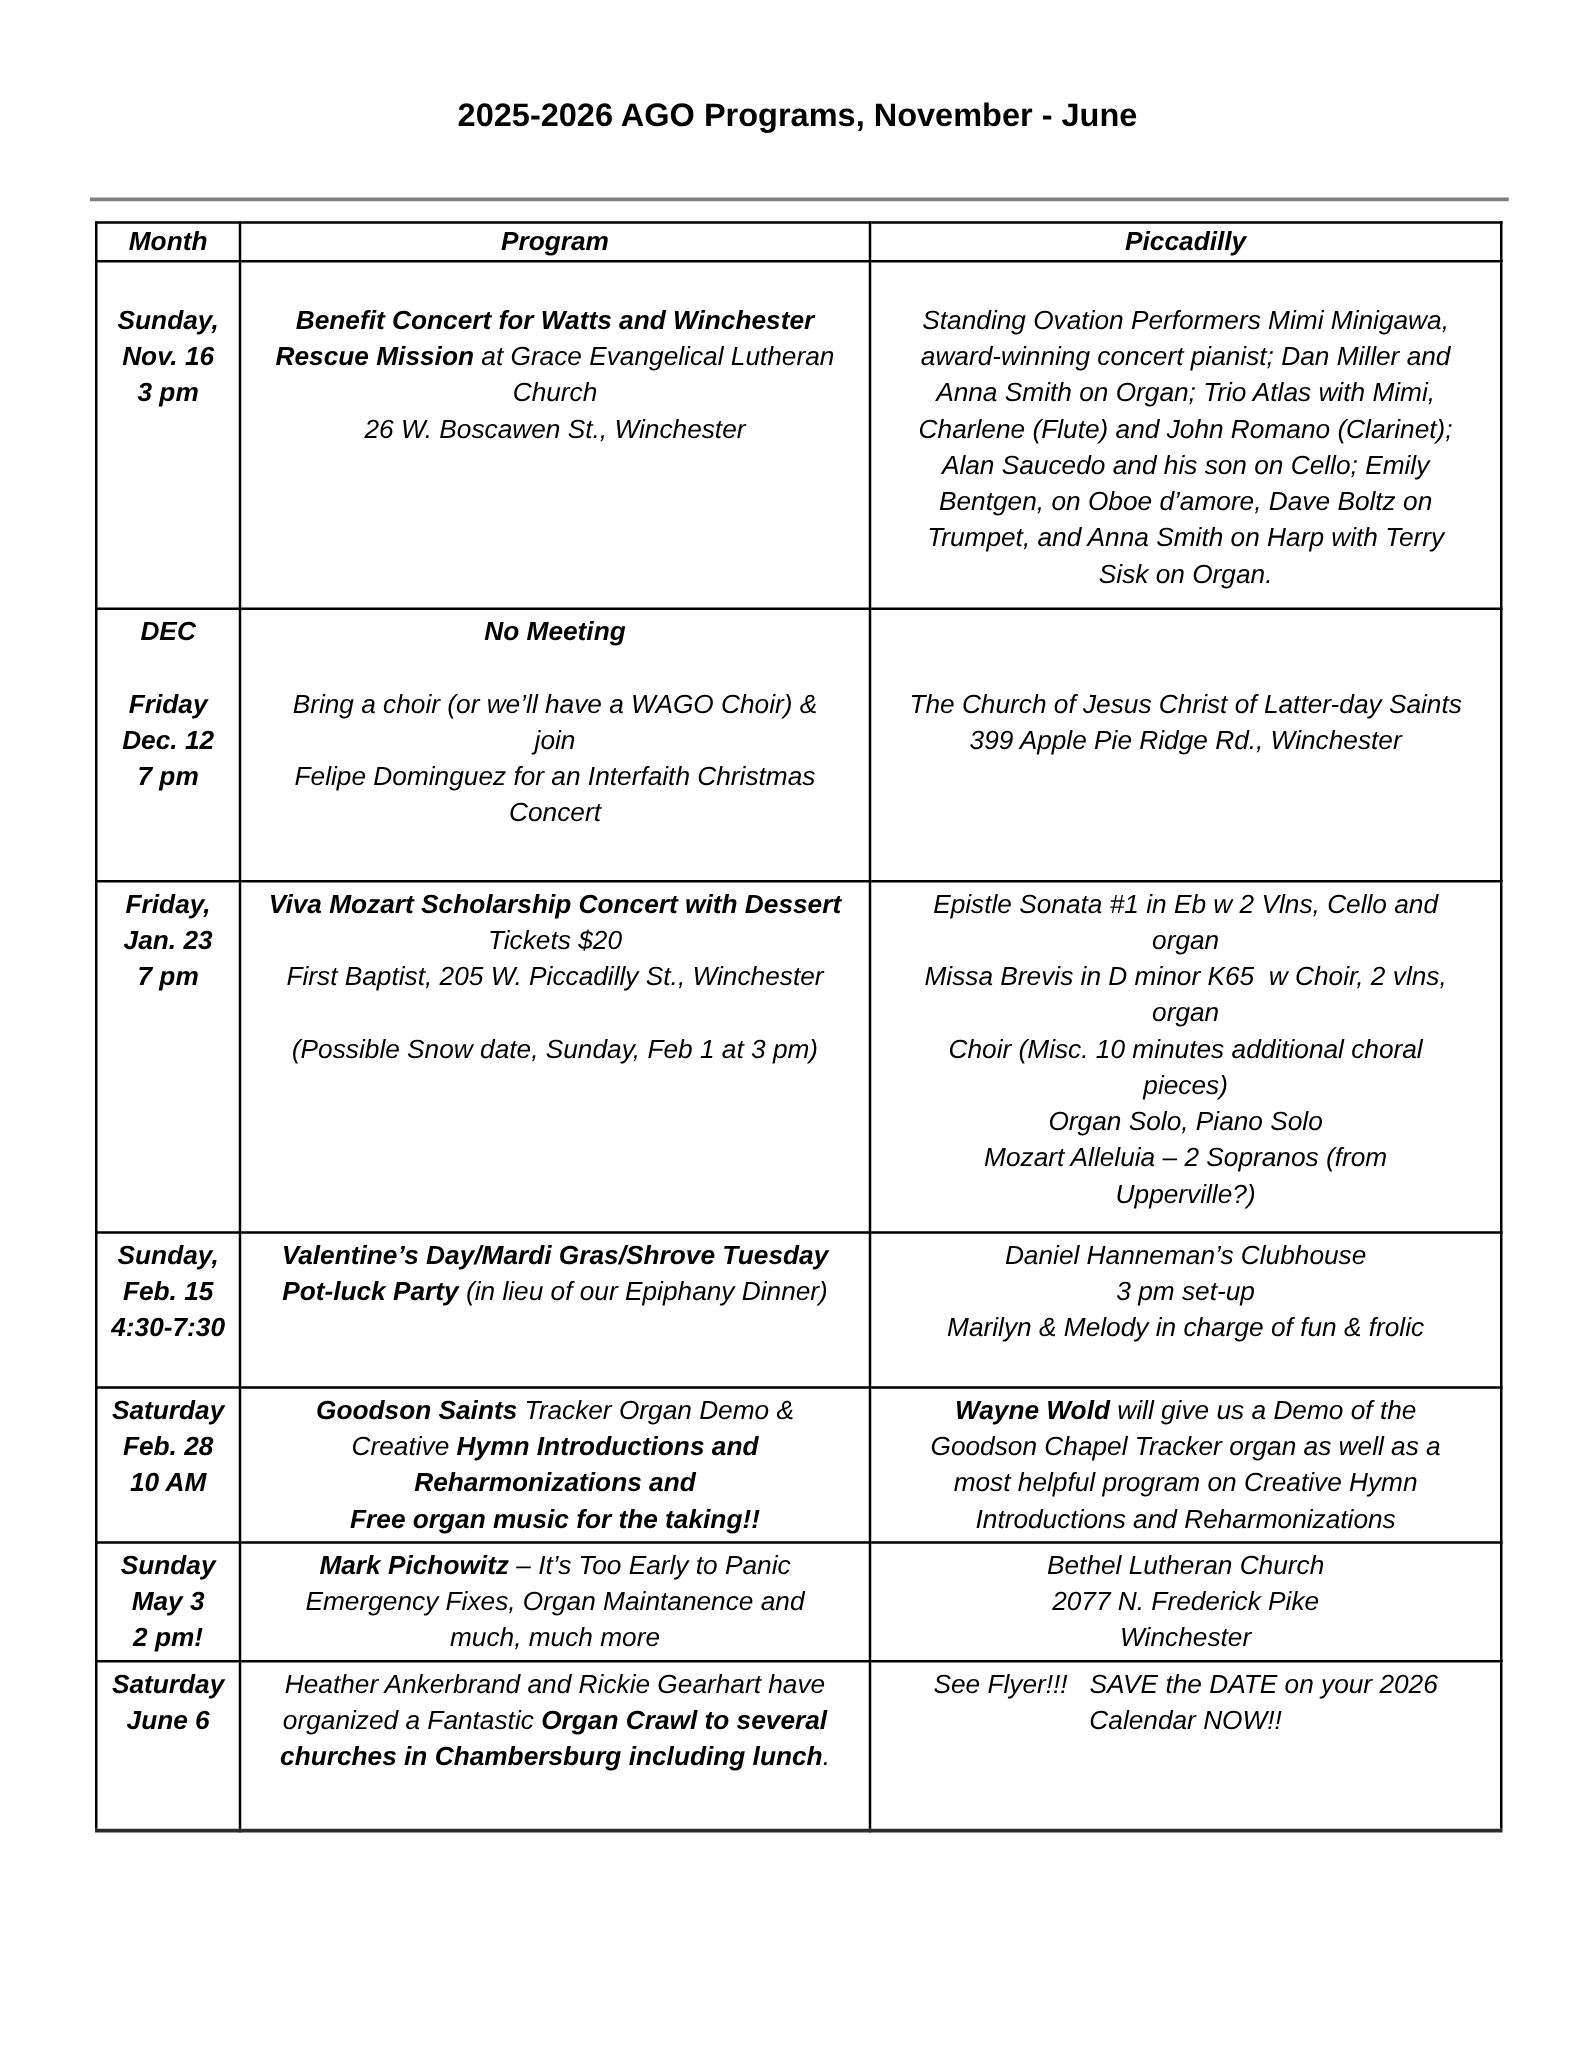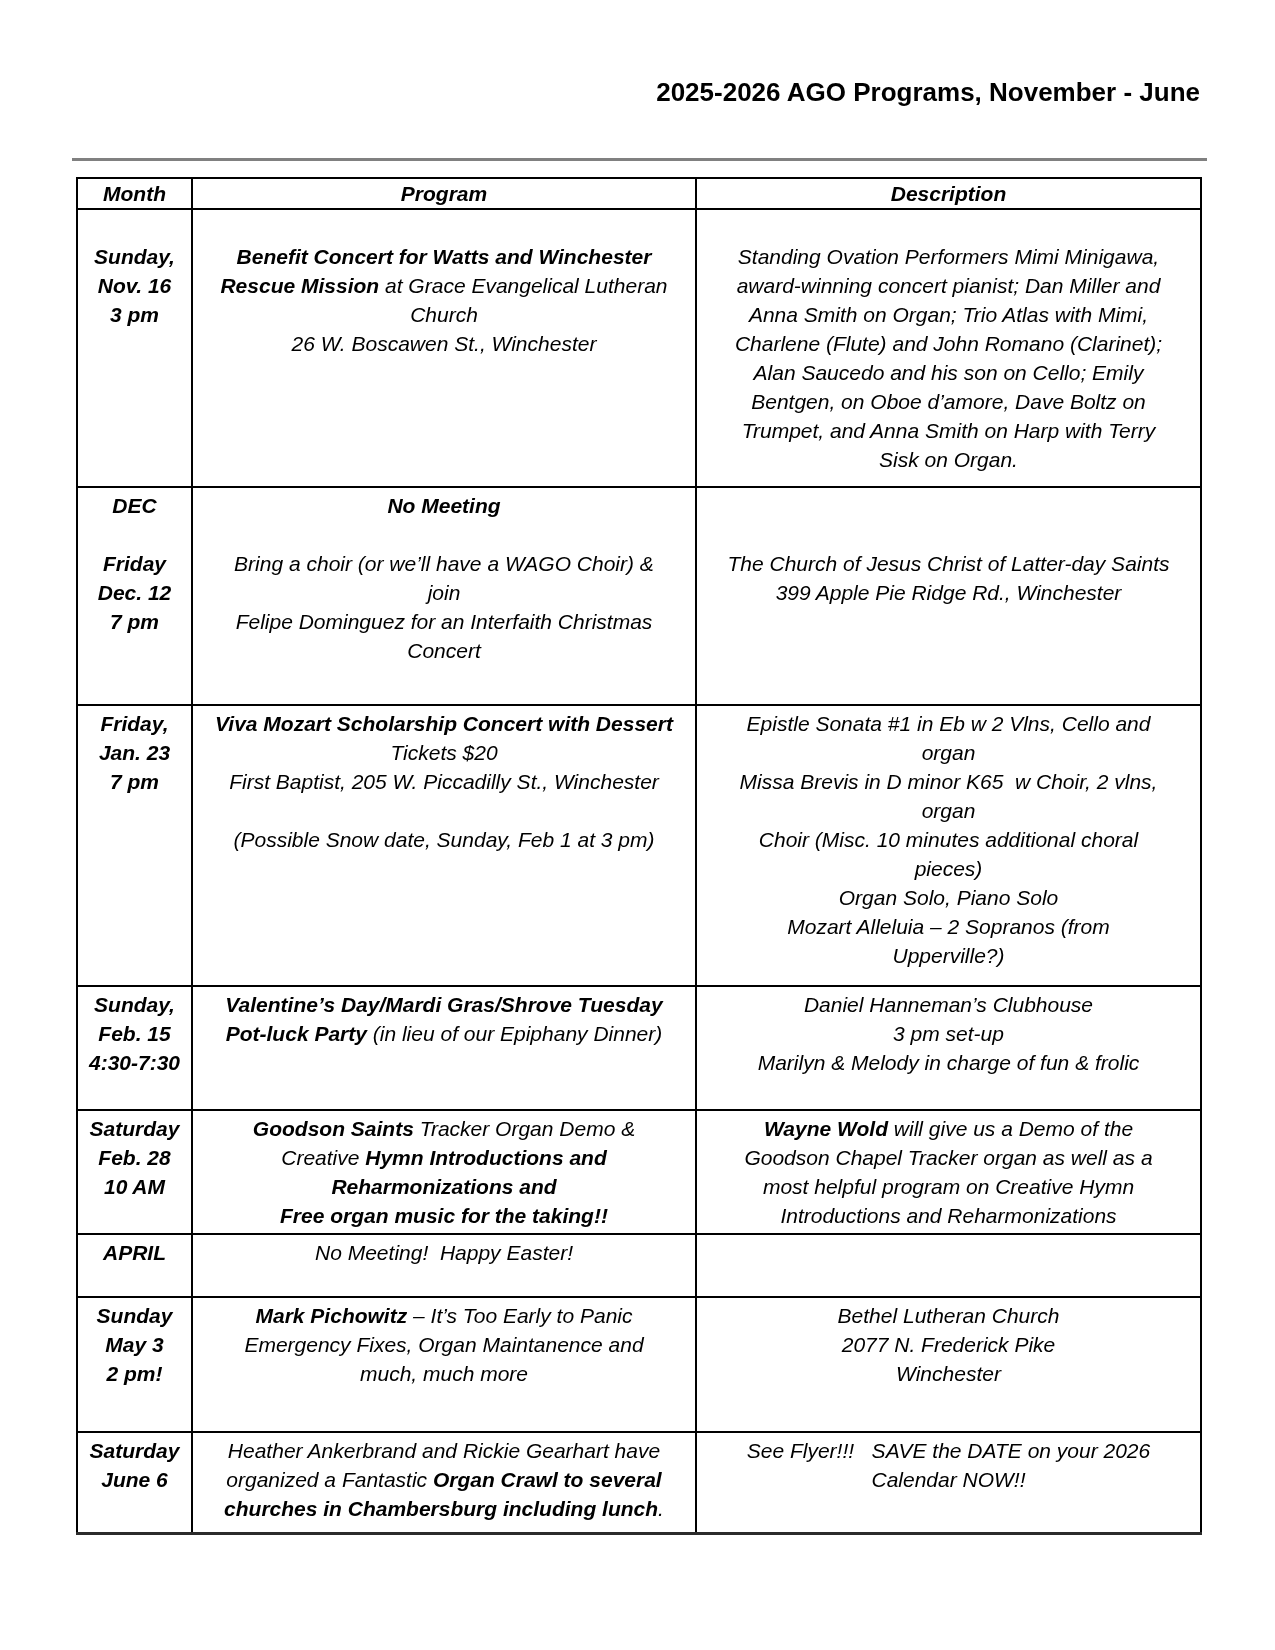--- a/index.html
+++ b/index.html
@@ -5,21 +5,21 @@
   * { box-sizing: border-box; }
   html, body { margin: 0; padding: 0; }
   body {
     width: 1275px; height: 1650px;
     background: #ffffff; color: #000000;
     font-family: "Liberation Sans", "DejaVu Sans", sans-serif;
   }
   .page { width: 1275px; height: 1650px; padding: 77px 75px 0 76px; overflow: hidden; }
   .title {
     font-size: 26px; line-height: 30px; font-weight: 700;
-    text-align: right; margin: 0; letter-spacing: 0;
+    text-align: center; margin: 0; letter-spacing: 0;
   }
   .rule {
     margin-top: 51px; margin-left: -4px;
     width: 1135px; height: 3px; background: #808080;
   }
   .prog-table {
     margin-top: 16px; width: 1124px;
     border-collapse: collapse; table-layout: fixed;
     border: 2px solid #000;
     border-bottom: 3px solid #2b2b2b;
@@ -58,21 +58,21 @@
   <table class="prog-table">
     <colgroup>
       <col class="col-month">
       <col class="col-program">
       <col class="col-desc">
     </colgroup>
     <thead>
       <tr>
           <th>Month</th>
           <th>Program</th>
-          <th>Description</th>
+          <th>Piccadilly</th>
         </tr>
     </thead>
     <tbody>
         <tr>
           <td class="month-cell"><b>
 Sunday,
 Nov. 16
 3 pm</b></td>
           <td class="program-cell"><span>
 </span><b>Benefit Concert for Watts and Winchester
@@ -142,25 +142,20 @@
           <td class="program-cell"><b>Goodson Saints</b><span> Tracker Organ Demo &amp;
 Creative </span><b>Hymn Introductions and
 Reharmonizations and
 Free organ music for the taking!!</b></td>
           <td class="description-cell"><b>Wayne Wold</b><span> will give us a Demo of the
 Goodson Chapel Tracker organ as well as a
 most helpful program on Creative Hymn
 Introductions and Reharmonizations</span></td>
         </tr>
         <tr>
-          <td class="month-cell"><b>APRIL</b></td>
-          <td class="program-cell"><span>No Meeting!  Happy Easter!</span></td>
-          <td class="description-cell"></td>
-        </tr>
-        <tr>
           <td class="month-cell"><b>Sunday
 May 3
 2 pm!</b></td>
           <td class="program-cell"><b>Mark Pichowitz</b><span> – It’s Too Early to Panic
 Emergency Fixes, Organ Maintanence and
 much, much more</span></td>
           <td class="description-cell"><span>Bethel Lutheran Church
 2077 N. Frederick Pike
 Winchester</span></td>
         </tr>

